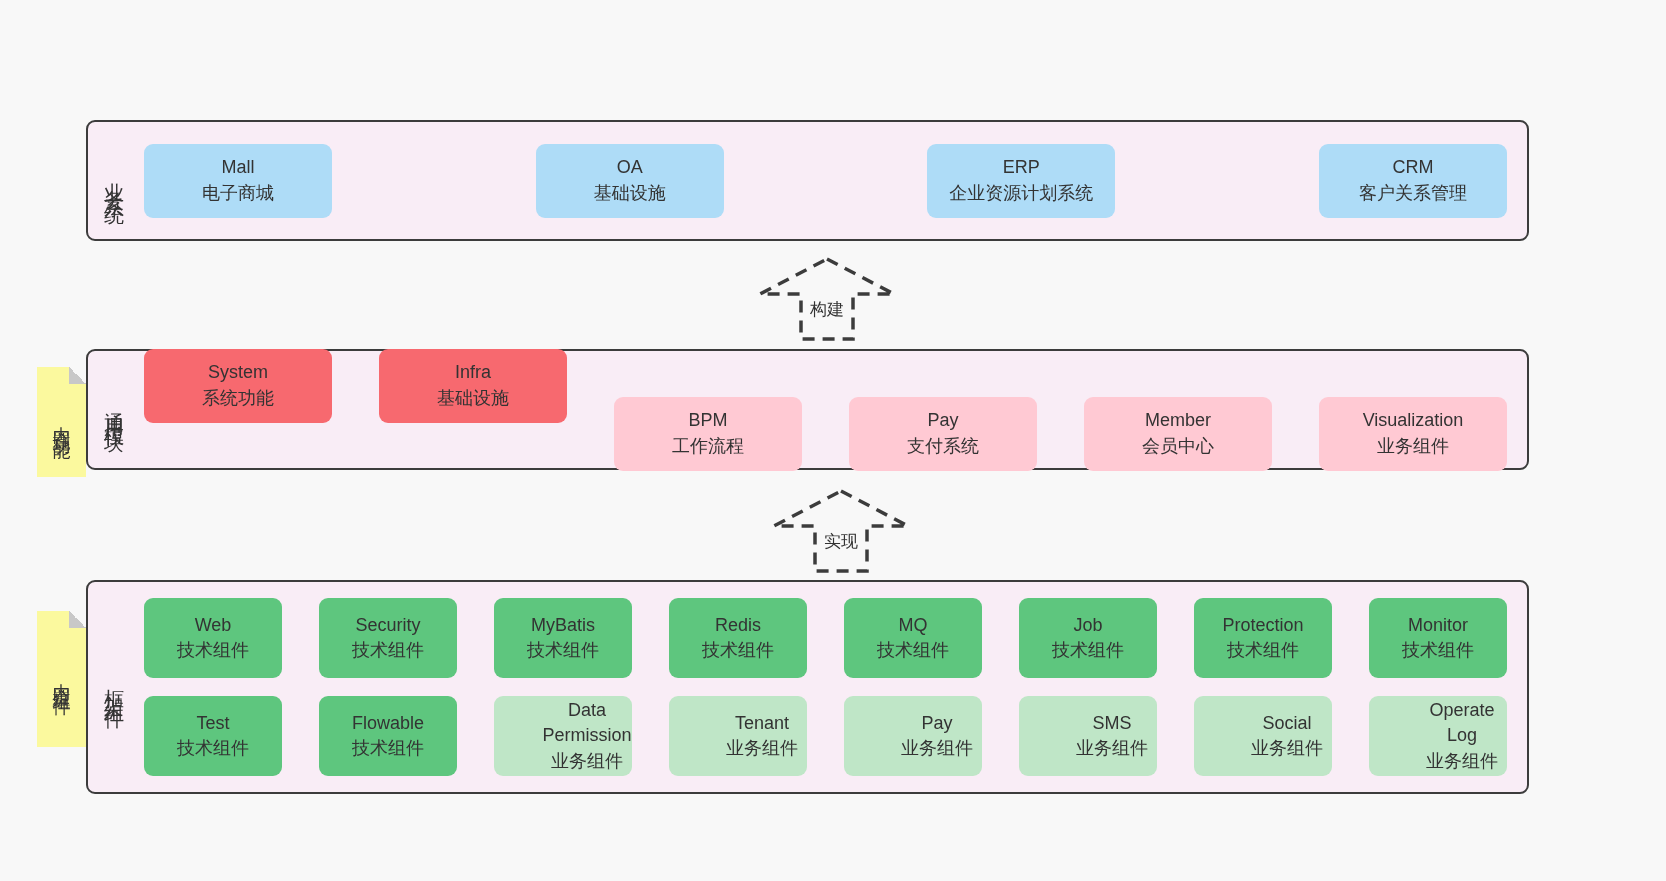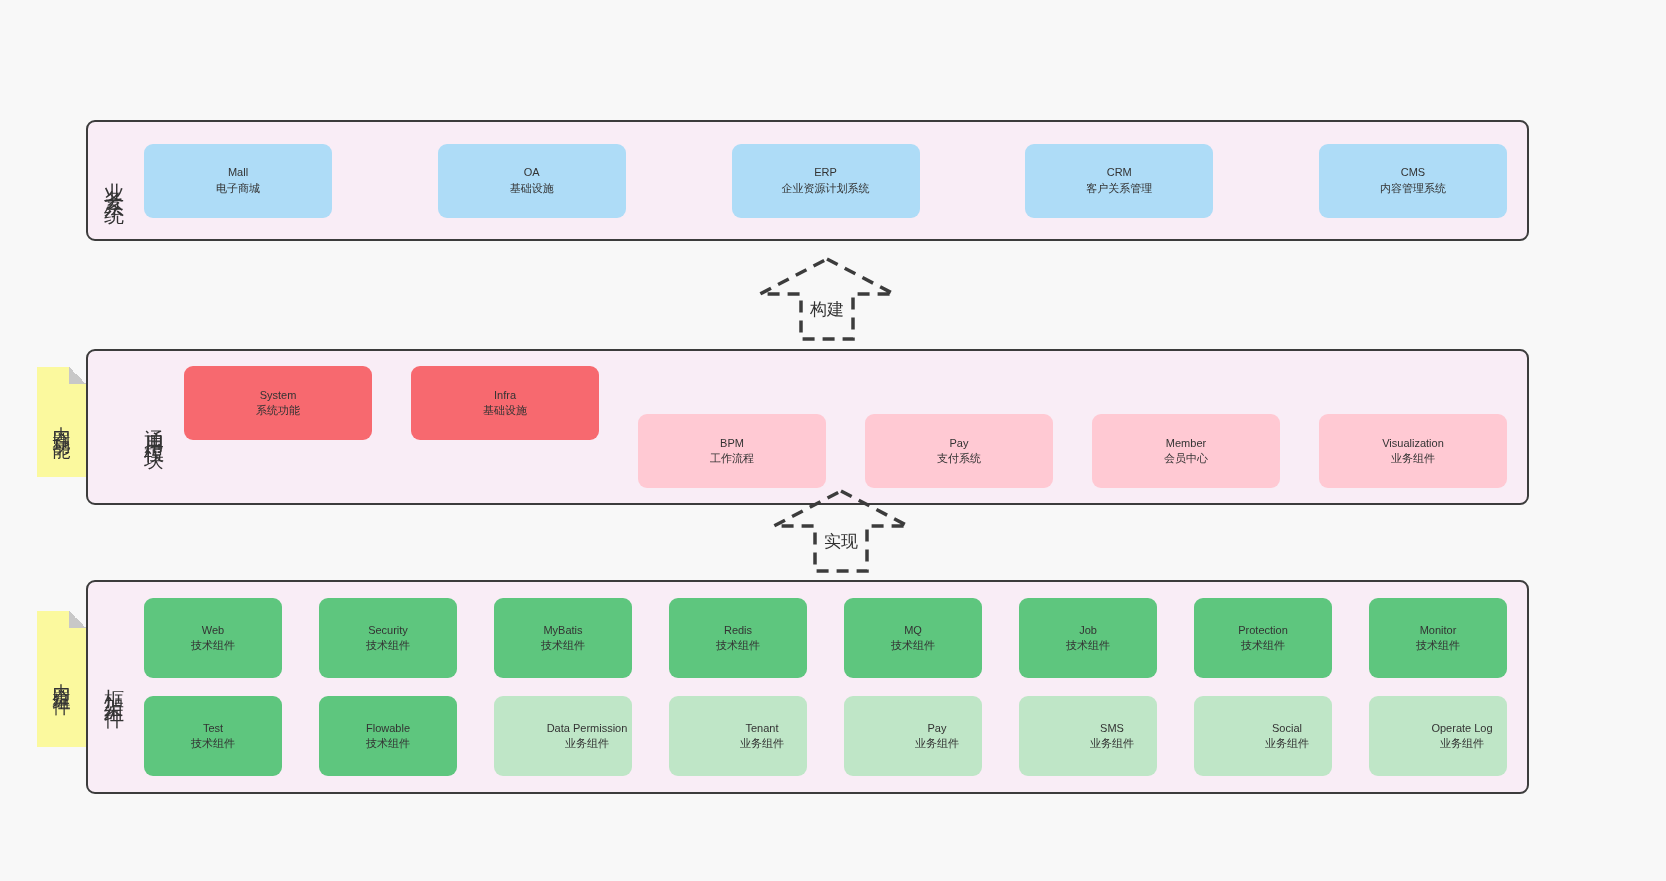--- a/index.html
+++ b/index.html
@@ -22,21 +22,21 @@
     position: absolute;
     left: 86px;
     width: 1443px;
     background: var(--band_bg, #f9edf6);
     border: 2px solid var(--band_border, #3c3c3c);
     border-radius: 9px;
     display: flex;
     box-sizing: border-box;
   }
   .band-business  { top: 120px; height: 121px; }
-  .band-modules   { top: 349px; height: 156px; padding-left: 40px; }
+  .band-modules   { top: 349px; height: 121px; }
   .band-framework { top: 580px; height: 214px; }
 
   .band-label {
     writing-mode: vertical-lr;
     text-orientation: upright;
     font-size: 20px;
     letter-spacing: 7px;
     display: flex;
     align-items: center;
     justify-content: center;
@@ -59,21 +59,21 @@
   }
   
   .box {
     box-sizing: border-box;
     border-radius: 9px;
     display: flex;
     flex-direction: column;
     align-items: center;
     justify-content: center;
     text-align: center;
-    font-size: 11px;
+    font-size: 18px;
     line-height: 1.4;
   }
   .band-business .box, .band-modules .box { width: 188px; height: 74px; }
   .band-framework .box { width: 138px; height: 80px; }
   .box-title { max-width: 126px; }
   .band-business .box .box-title, .band-modules .box .box-title { max-width: 176px; }
   .blue       { background: var(--blue, #aedcf7); }
   .red        { background: var(--red, #f7696f); }
   .pink       { background: var(--pink, #ffc9d3); margin-top: 48px; }
   .green      { background: var(--green, #5ec67e); }
@@ -146,24 +146,20 @@
             <span class="box-subtitle">基础设施</span>
           </div>
           <div class="box blue">
             <span class="box-title">ERP</span>
             <span class="box-subtitle">企业资源计划系统</span>
           </div>
           <div class="box blue">
             <span class="box-title">CRM</span>
             <span class="box-subtitle">客户关系管理</span>
           </div>
-          <div class="box blue">
-            <span class="box-title">CMS</span>
-            <span class="box-subtitle">内容管理系统</span>
-          </div>
         </div>
       </div>
     </section>
     <section class="band band-modules">
       <div class="band-label">通用模块</div>
       <div class="band-content">
         <div class="row">
           <div class="box red">
             <span class="box-title">System</span>
             <span class="box-subtitle">系统功能</span>

